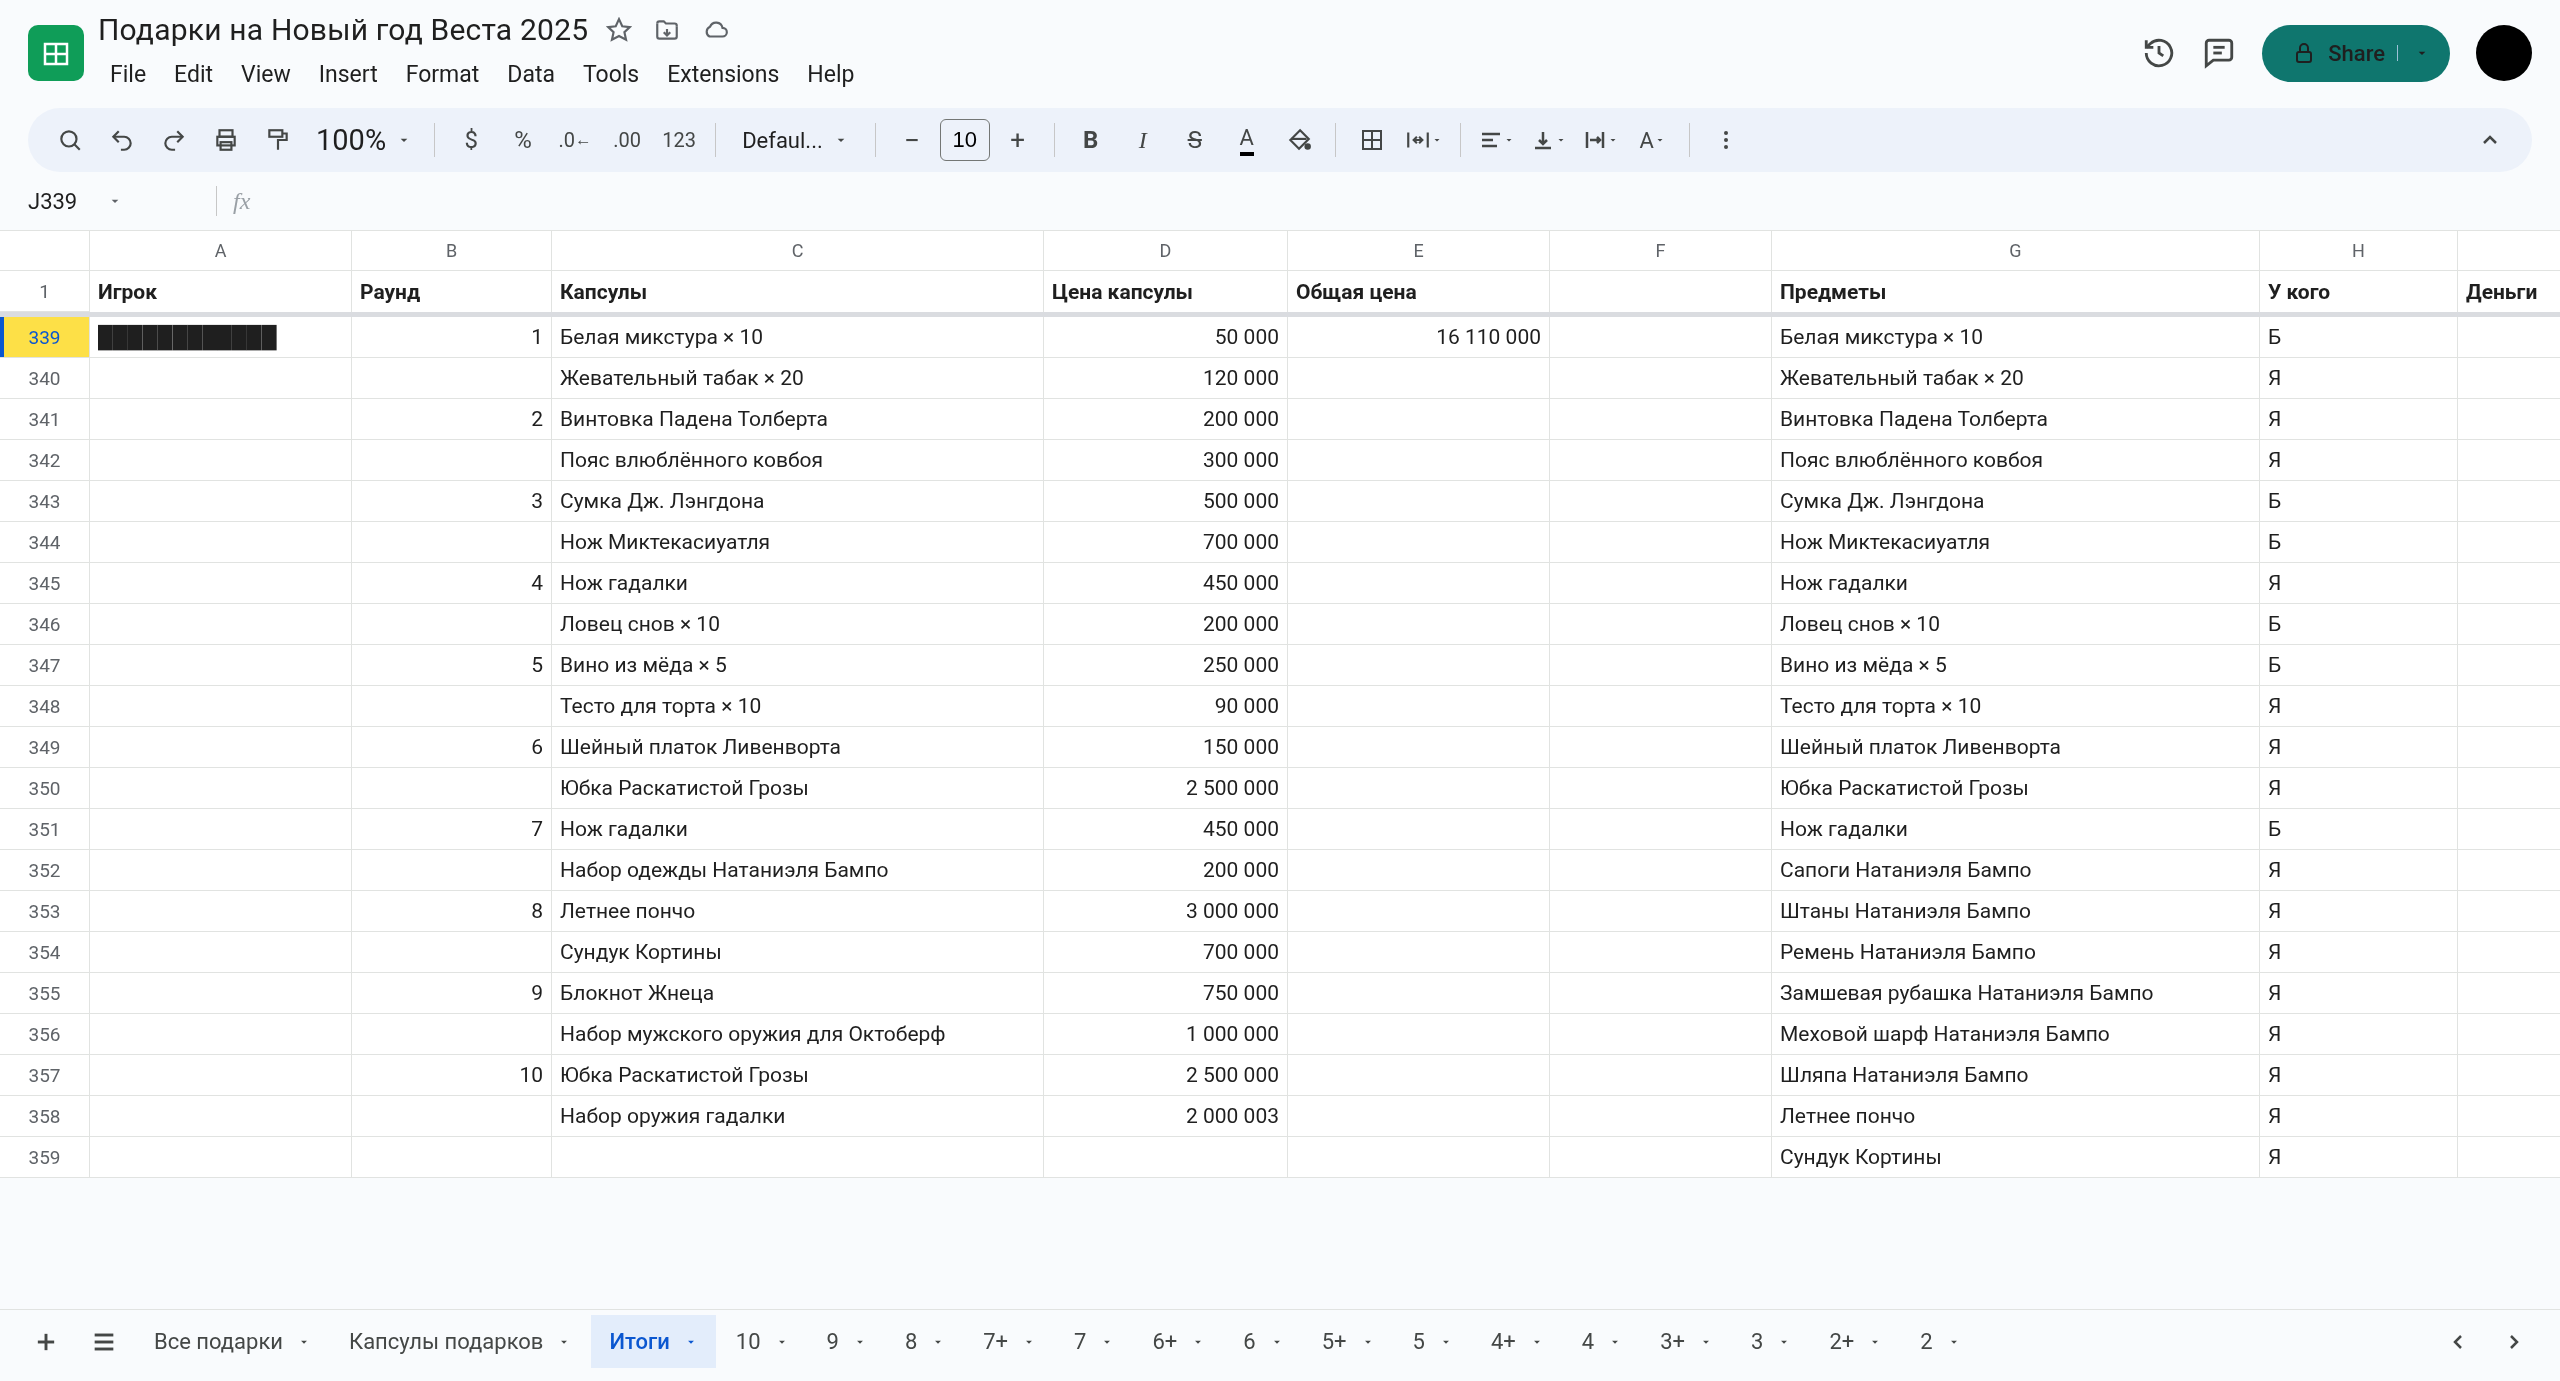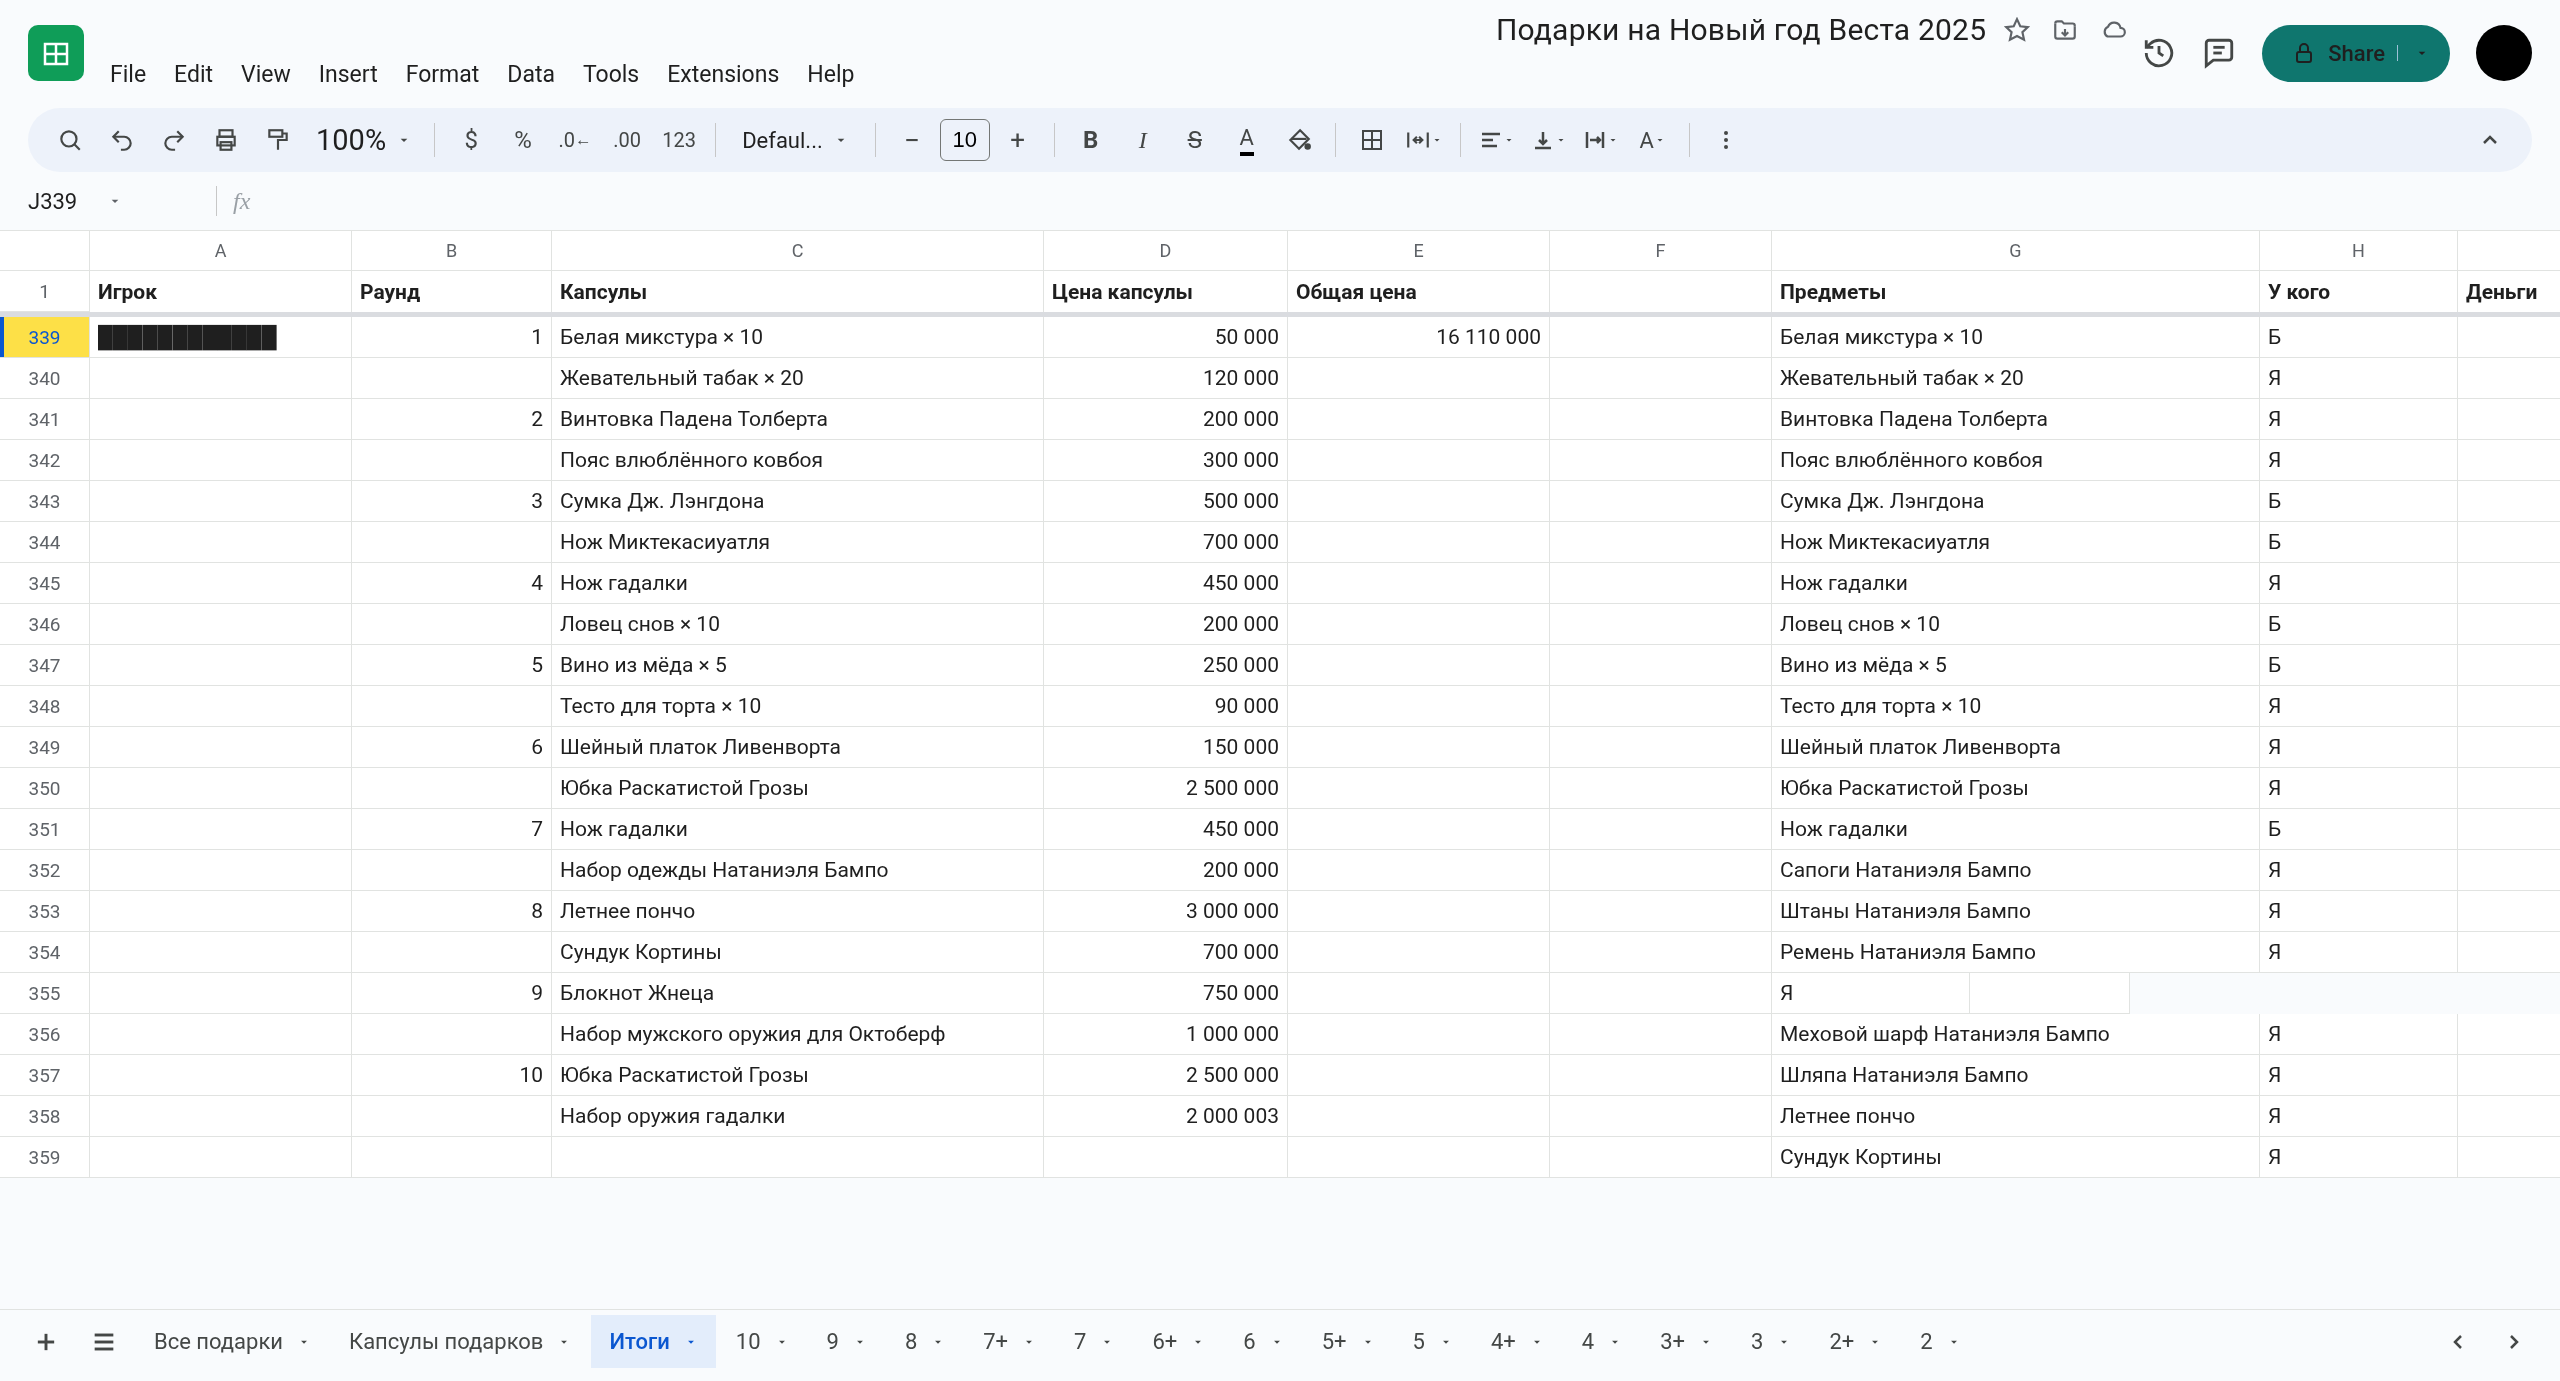--- a/index.html
+++ b/index.html
@@ -2,21 +2,21 @@
 <html><head>
 <meta charset="utf-8">
 <style>
 * { margin: 0; padding: 0; box-sizing: border-box; }
 body { font-family: "Google Sans", Roboto, Arial, sans-serif; background: #f9fbfd; font-size: 14px; color: #1f1f1f; overflow: hidden; width: 2560px; height: 1381px; }
 
 
 .header { display: flex; align-items: center; padding: 12px 28px 0 28px; gap: 14px; }
 .logo { width: 56px; height: 56px; background: #0f9d58; border-radius: 10px; display: flex; align-items: center; justify-content: center; color: #fff; flex-shrink: 0; }
 .title-area { flex: 1; display: flex; flex-direction: column; gap: 2px; }
-.title-row { display: flex; align-items: center; gap: 18px; justify-content: flex-end; }
+.title-row { display: flex; align-items: center; gap: 18px; }
 .doc-title { font-size: 30px; font-weight: 400; color: #1f1f1f; letter-spacing: 0.2px; }
 .title-icons { display: flex; gap: 22px; color: #5f6368; }
 .title-icons .ticon { cursor: pointer; }
 .menu-bar { display: flex; gap: 4px; margin-top: 6px; }
 .menu-item { padding: 6px 12px; font-size: 23px; color: #1f1f1f; cursor: pointer; border-radius: 4px; }
 .header-right { display: flex; align-items: center; gap: 26px; }
 .header-icon { color: #444746; cursor: pointer; }
 .share-btn { display: flex; align-items: center; gap: 12px; background: #0f766e; border-radius: 60px; padding: 16px 20px 16px 30px; cursor: pointer; font-size: 22px; font-weight: 500; }
 .share-caret { border-left: 1px solid #9dc1d7; padding-left: 16px; }
 .avatar { width: 56px; height: 56px; background: #000; border-radius: 50%; cursor: pointer; }
@@ -530,20 +530,21 @@
         <div class="cell c-I"></div>
       </div>
       <div class="grid-row">
         <div class="row-head">355</div>
         <div class="cell c-A"></div>
         <div class="cell c-B right">9</div>
         <div class="cell c-C">Блокнот Жнеца</div>
         <div class="cell c-D right">750 000</div>
         <div class="cell c-E right"></div>
         <div class="cell c-F"></div>
+        <div class="cell c-G">Замшевая рубашка Натаниэля Бампо</div>
         <div class="cell c-H">Я</div>
         <div class="cell c-I"></div>
       </div>
       <div class="grid-row">
         <div class="row-head">356</div>
         <div class="cell c-A"></div>
         <div class="cell c-B right"></div>
         <div class="cell c-C">Набор мужского оружия для Октоберф</div>
         <div class="cell c-D right">1 000 000</div>
         <div class="cell c-E right"></div>

